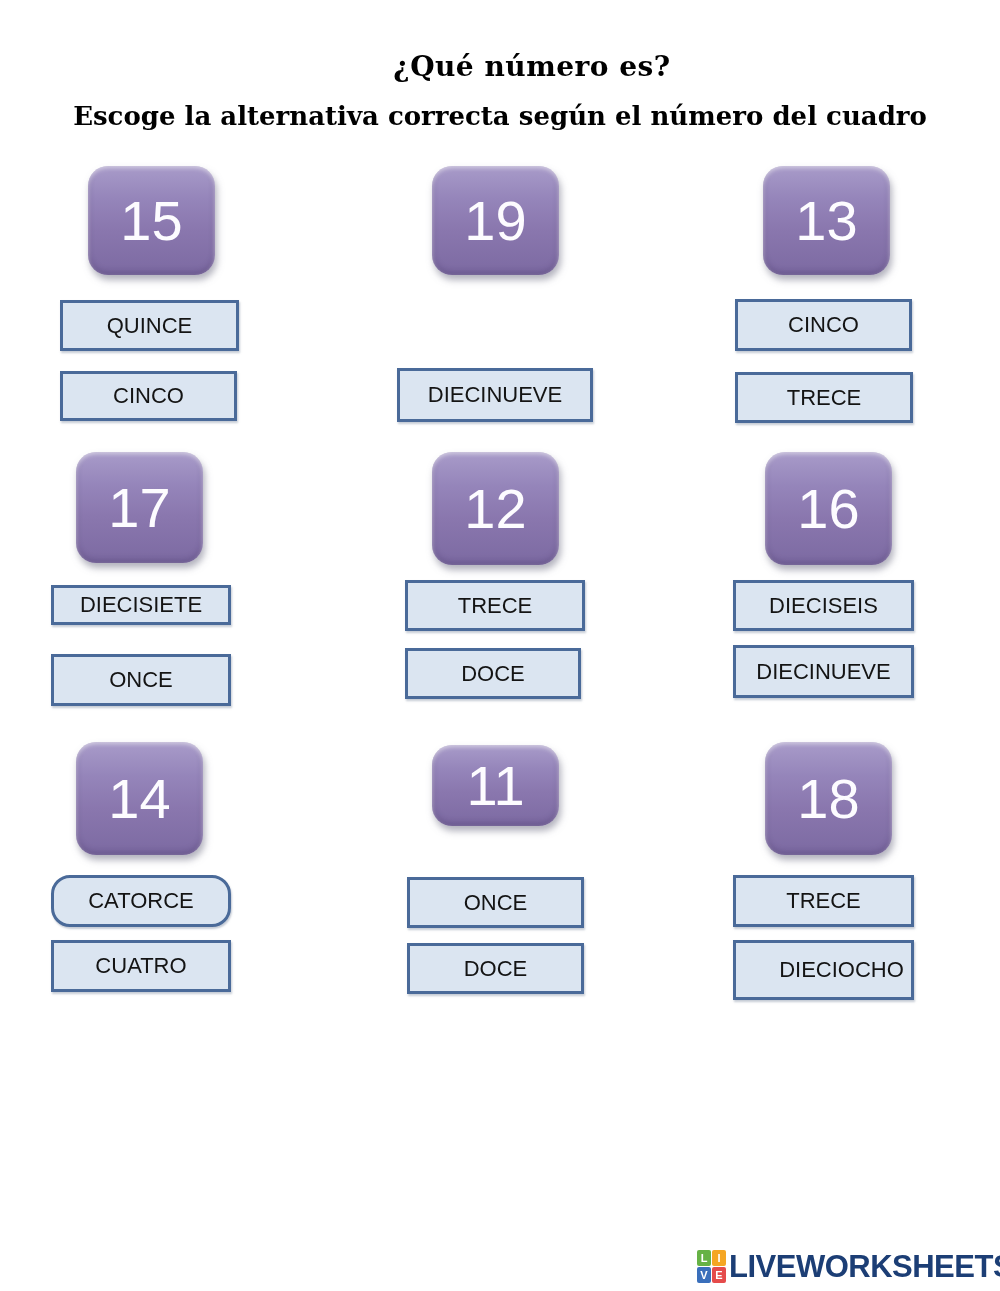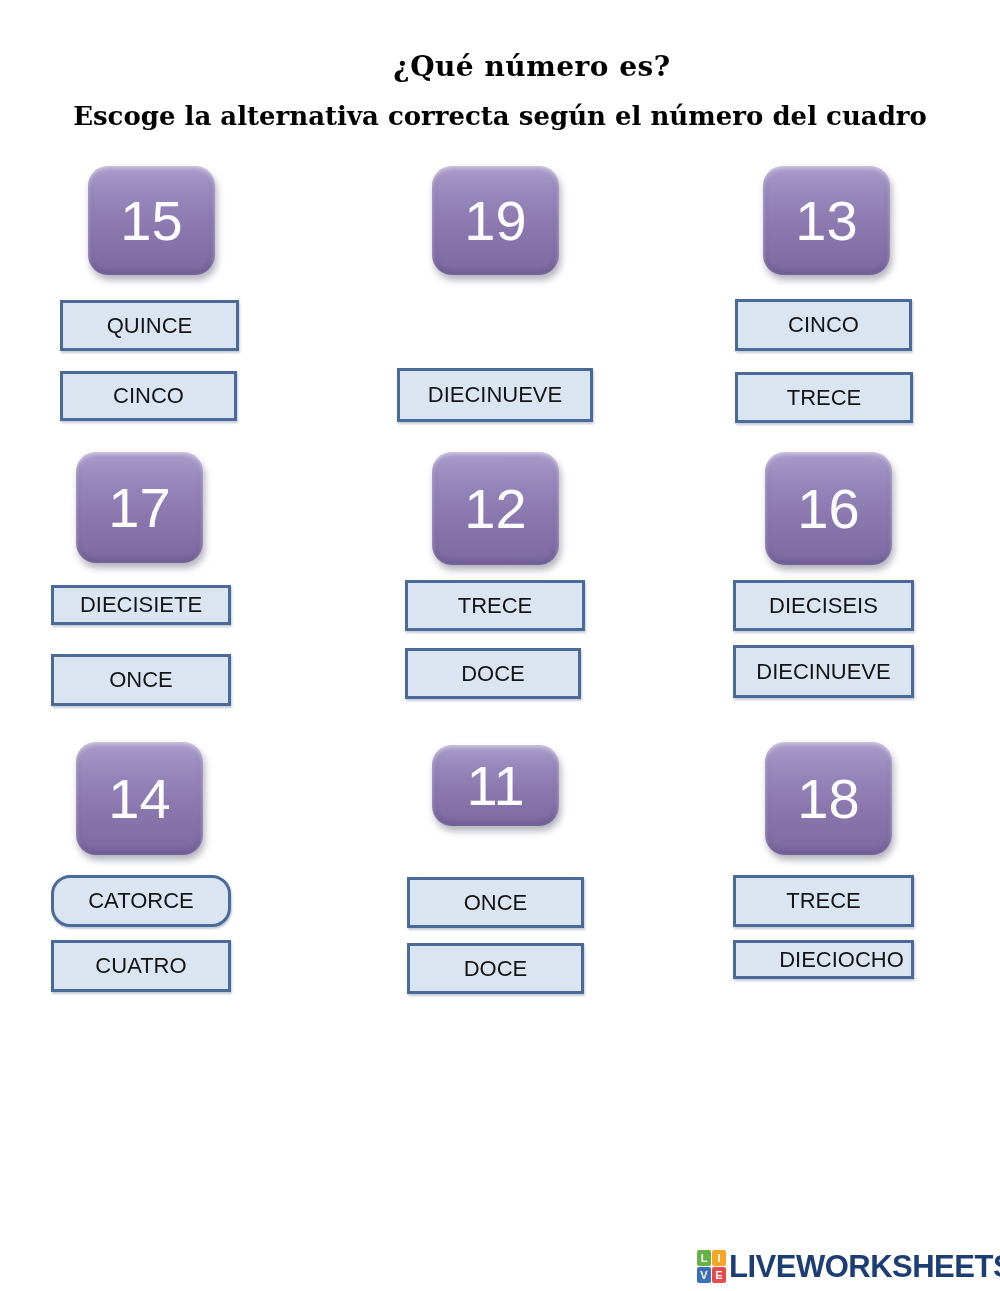--- a/index.html
+++ b/index.html
@@ -142,21 +142,21 @@
     <span>18</span>
   </div>
 
   <div class="option" style="left:51px;top:875px;width:180px;height:52px;border-radius:19px;">CATORCE</div>
   <div class="option" style="left:51px;top:940px;width:180px;height:52px;">CUATRO</div>
 
   <div class="option" style="left:407px;top:877px;width:177px;height:51px;">ONCE</div>
   <div class="option" style="left:407px;top:943px;width:177px;height:51px;">DOCE</div>
 
   <div class="option" style="left:733px;top:875px;width:181px;height:52px;">TRECE</div>
-  <div class="option" style="left:733px;top:940px;width:181px;height:39px;padding-left:36px;">DIECIOCHO</div>
+  <div class="option" style="left:733px;top:940px;width:181px;height:60px;padding-left:36px;">DIECIOCHO</div>
 
   <div class="logo">
     <div class="logo-grid">
       <span class="sq" style="background: rgb(102, 178, 69);">L</span>
       <span class="sq" style="background: rgb(245, 166, 35);">I</span>
       <span class="sq" style="background: rgb(58, 111, 187);">V</span>
       <span class="sq" style="background: rgb(229, 75, 75);">E</span>
     </div>
     <span class="logo-text">LIVEWORKSHEETS</span>
   </div>

